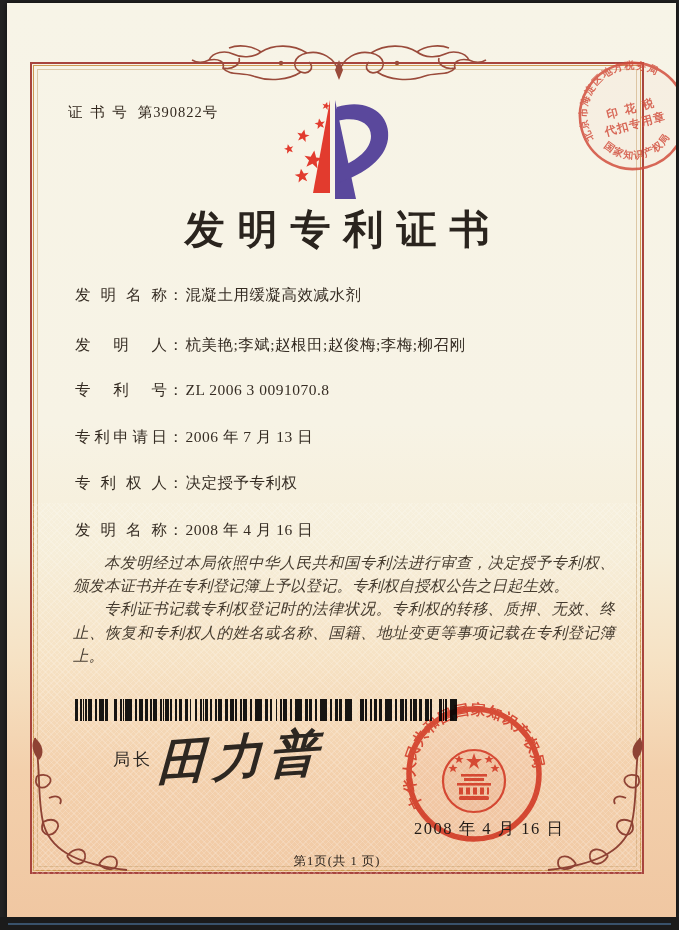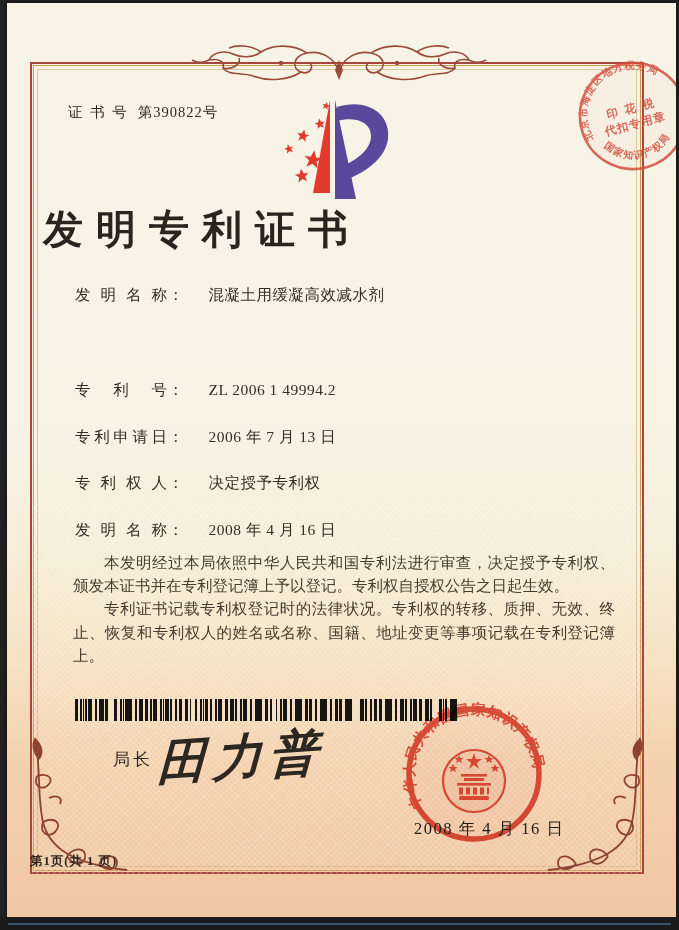--- a/index.html
+++ b/index.html
@@ -39,35 +39,35 @@
   svg.ornament-br  { position:absolute; left:535px; top:731px; width:106px; height:144px; transform:scaleX(-1); }
 
   
   .cert-no { position:absolute; left:61px; top:100px; font-size:14.5px; letter-spacing:2px; color:#33291f; }
   .cert-no .num { margin-left:9px; letter-spacing:1px; }
   svg.logo { position:absolute; left:269px; top:88px; width:142px; height:118px; }
   svg.tax-stamp { position:absolute; left:566px; top:53px; width:120px; height:120px; }
 
   .title {
     position:absolute; left:23px; top:199px; width:614px;
-    font-size:40px; font-weight:700;
+    text-align:center; font-size:40px; font-weight:700;
     letter-spacing:13px; padding-left:13px; color:#2a241e;
   }
 
   
   .field-row { position:absolute; left:68px; height:20px; font-size:15.5px; color:#352c23; white-space:nowrap; }
   .flabel { display:inline-block; width:92px; text-align:justify; text-align-last:justify; vertical-align:bottom; }
   .fcolon { display:inline-block; margin-left:1px; }
-  .fvalue { margin-left:25px; letter-spacing:.5px; }
+  .fvalue { margin-left:2px; letter-spacing:.5px; }
 
   
   .body-text {
     position:absolute; left:66px; top:548px; width:542px;
     font-size:15.5px; line-height:23.2px; color:#463c30;
-    text-align:justify;
+    font-style:italic; text-align:justify;
   }
   .body-text p { text-indent:2em; }
 
   
   .barcode {
     position:absolute; left:68px; top:696px; width:383px; height:22px;
     background:
       repeating-linear-gradient(90deg, transparent 0 35px, #f4e0c3 35px 39px, transparent 39px 81px),
       repeating-linear-gradient(90deg, #161412 0 2px, transparent 2px 5px),
       repeating-linear-gradient(90deg, #161412 0 1px, transparent 1px 8px),
@@ -76,21 +76,21 @@
 
   
   .director { position:absolute; left:106px; top:745px; font-size:17px; letter-spacing:3px; color:#2e2823; }
   .signature {
     position:absolute; left:150px; top:722px; font-size:49px; font-weight:700;
     color:#2d2721; letter-spacing:7px; transform:rotate(-4deg) skewX(-6deg); font-style:italic;
   }
   svg.seal { position:absolute; left:394px; top:698px; width:146px; height:146px; mix-blend-mode:multiply; }
   .seal-date { position:absolute; left:407px; top:815px; font-size:16.5px; letter-spacing:1.5px; color:#221c18; }
 
-  .footer { position:absolute; left:23px; top:850px; width:614px; text-align:left; font-size:12.5px; letter-spacing:1px; color:#2c241d;font-weight:bold; }
+  .footer { position:absolute; left:23px; top:850px; width:614px; text-align:center; font-size:12.5px; letter-spacing:1px; color:#2c241d; }
 
   .red { fill:#d24f3e; }
 </style>
 </head>
 <body>
 
 <div class="page">
 
   <div class="frame"></div>
   <div class="texture"></div>
@@ -166,22 +166,25 @@
       <text class="red" x="60" y="56" text-anchor="middle" font-size="11.5" font-weight="700" letter-spacing="2">印 花 税</text>
       <text class="red" x="60" y="72" text-anchor="middle" font-size="11.5" font-weight="700" letter-spacing="1">代扣专用章</text>
     </g>
   </svg>
 
   <h1 class="title">发明专利证书</h1>
 
   <div class="field-row" style="top:282px">
     <span class="flabel">发明名称</span><span class="fcolon">：</span><span class="fvalue">混凝土用缓凝高效减水剂</span>
   </div>
+  <div class="field-row" style="top:332px">
+    <span class="flabel">发明人</span><span class="fcolon">：</span><span class="fvalue">杭美艳;李斌;赵根田;赵俊梅;李梅;柳召刚</span>
+  </div>
   <div class="field-row" style="top:377px">
-    <span class="flabel">专利号</span><span class="fcolon">：</span><span class="fvalue">ZL 2006 1 49994.2</span>
+    <span class="flabel">专利号</span><span class="fcolon">：</span><span class="fvalue">ZL 2006 3 0091070.8</span>
   </div>
   <div class="field-row" style="top:424px">
     <span class="flabel">专利申请日</span><span class="fcolon">：</span><span class="fvalue">2006 年 7 月 13 日</span>
   </div>
   <div class="field-row" style="top:470px">
     <span class="flabel">专利权人</span><span class="fcolon">：</span><span class="fvalue">决定授予专利权</span>
   </div>
   <div class="field-row" style="top:517px">
     <span class="flabel">发明名称</span><span class="fcolon">：</span><span class="fvalue">2008 年 4 月 16 日</span>
   </div>

